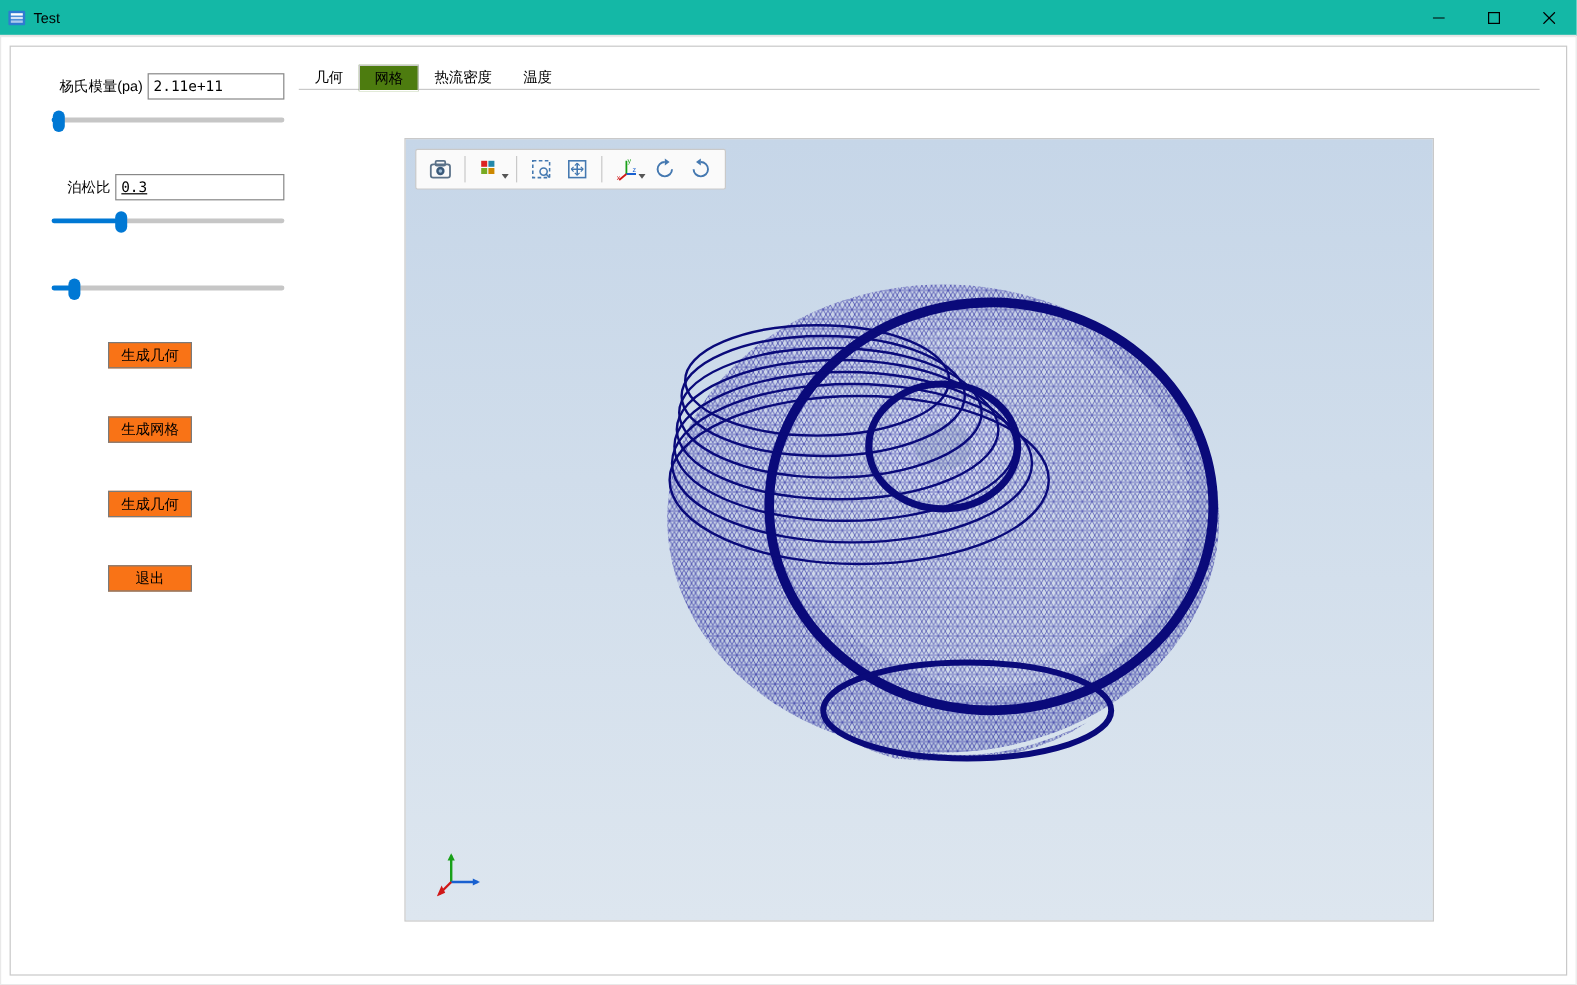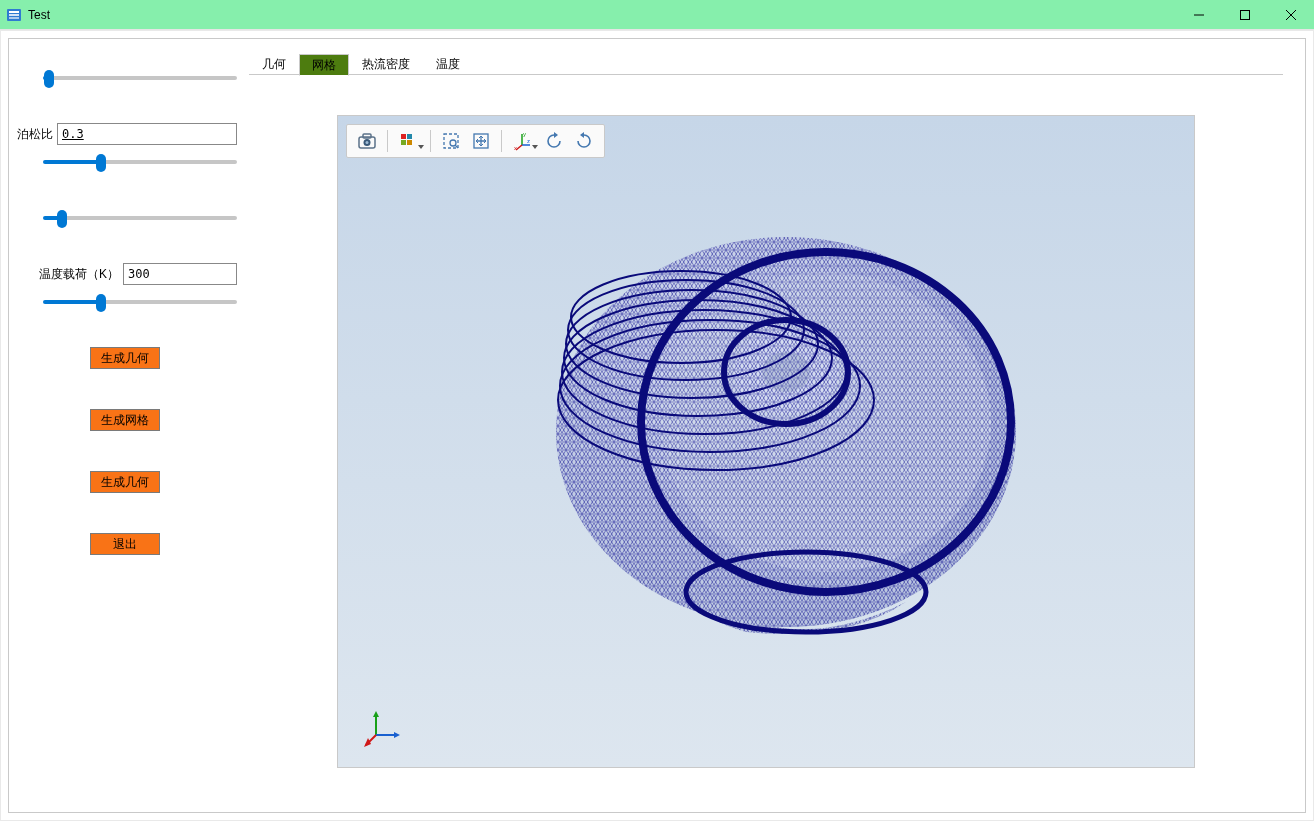--- a/index.html
+++ b/index.html
@@ -1,20 +1,20 @@
 <!DOCTYPE html>
 <html><head>
 <meta charset="utf-8">
 <style>
   * { box-sizing: border-box; }
   html, body { margin:0; padding:0; font-family: "Microsoft YaHei","SimSun",Arial,sans-serif; font-size:12px; color:#000; }
   body { background:#fff; width:1314px; height:821px; overflow:hidden; }
 
   
-  .titlebar { height:30px; background:#86efac; border-bottom:1px solid #e5e5e5; display:flex; align-items:center; padding:0 0 0 6px; }
+  .titlebar { height:30px; background:#14b8a6; border-bottom:1px solid #e5e5e5; display:flex; align-items:center; padding:0 0 0 6px; }
   .app-icon { width:16px; height:16px; margin-right:6px; }
   .app-title { font-size:12px; flex:0 0 auto; }
   .title-spacer { flex:1; }
   .win-controls { display:flex; height:100%; }
   .win-btn { width:46px; height:100%; display:flex; align-items:center; justify-content:center; }
 
   
   .client { position:absolute; top:30px; left:0; right:0; bottom:0; background:#fff; border:1px solid #e9e9e9; }
   .inner { position:absolute; top:7px; left:7px; right:7px; bottom:7px; border:1px solid #c9c9c9; background:#fff; display:flex; }
   .sidebar { width:232px; padding:22px 4px 4px 4px; }
@@ -88,59 +88,52 @@
     </div>
   </div>
 </div>
 
 <div class="client">
   <div class="inner">
 
     <div class="sidebar">
 
       <div class="param-row">
+        <div class="param-top">
+          <span class="param-label">杨氏模量(pa)</span>
+          <input class="param-input" value="2.11e+11" style="">
+        </div>
         <div class="slider">
           <div class="slider-done" style="width:3%"></div>
             <div class="slider-rest" style="width:97%"></div>
           <div class="slider-thumb" style="left:3%"></div>
         </div>
       </div>
 
       <div class="param-row">
         <div class="param-top">
           <span class="param-label">泊松比</span>
-          <input class="param-input" style="width: 180px; text-decoration: underline;" value="0.3">
+          <input class="param-input" style="width: 141px; text-decoration: underline;" value="0.3">
         </div>
         <div class="slider">
           <div class="slider-done" style="width:30%"></div>
             <div class="slider-rest" style="width:70%"></div>
           <div class="slider-thumb" style="left:30%"></div>
         </div>
       </div>
 
       <div class="param-row">
         <div class="slider">
           <div class="slider-done" style="width:10%"></div>
             <div class="slider-rest" style="width:90%"></div>
           <div class="slider-thumb" style="left:10%"></div>
         </div>
       </div>
 
 
-      <div class="param-row">
-        <div class="param-top">
-          <span class="param-label">温度载荷（K）</span>
-          <input class="param-input" value="300" style="">
-        </div>
-        <div class="slider">
-          <div class="slider-done" style="width:30%"></div>
-            <div class="slider-rest" style="width:70%"></div>
-          <div class="slider-thumb" style="left:30%"></div>
-        </div>
-      </div>
 
       <div class="btn-col">
         <button class="action-btn">生成几何</button>
         <button class="action-btn">生成网格</button>
         <button class="action-btn">生成几何</button>
         <button class="action-btn">退出</button>
       </div>
     </div>
 
     <div class="main">

